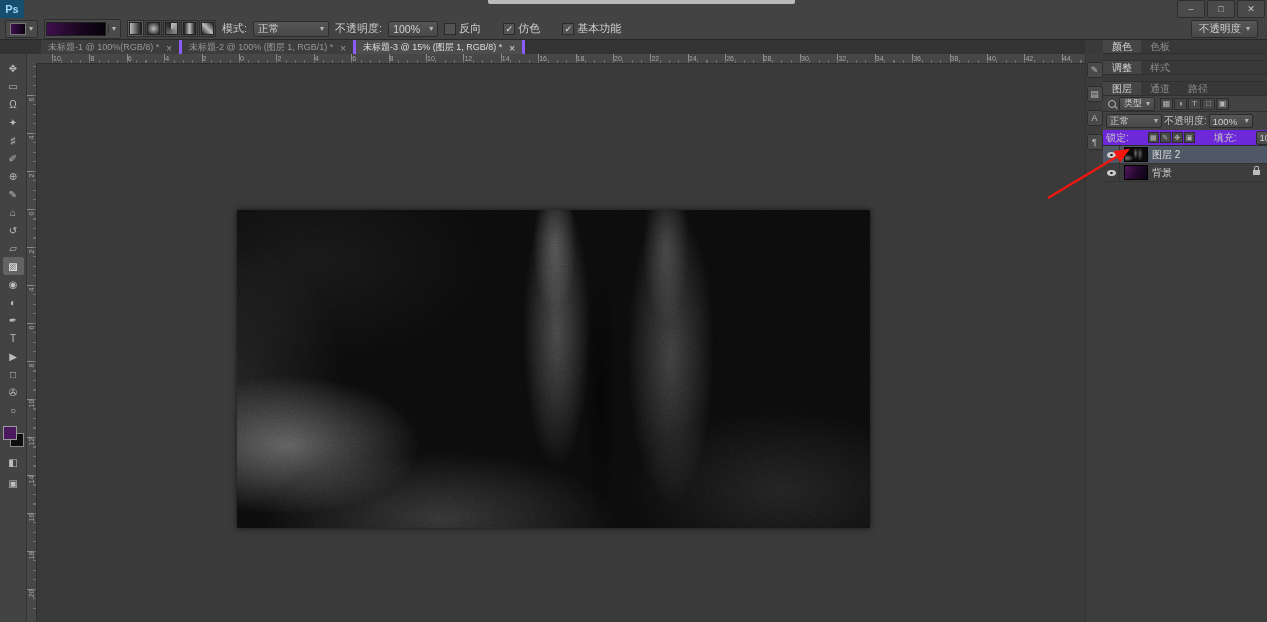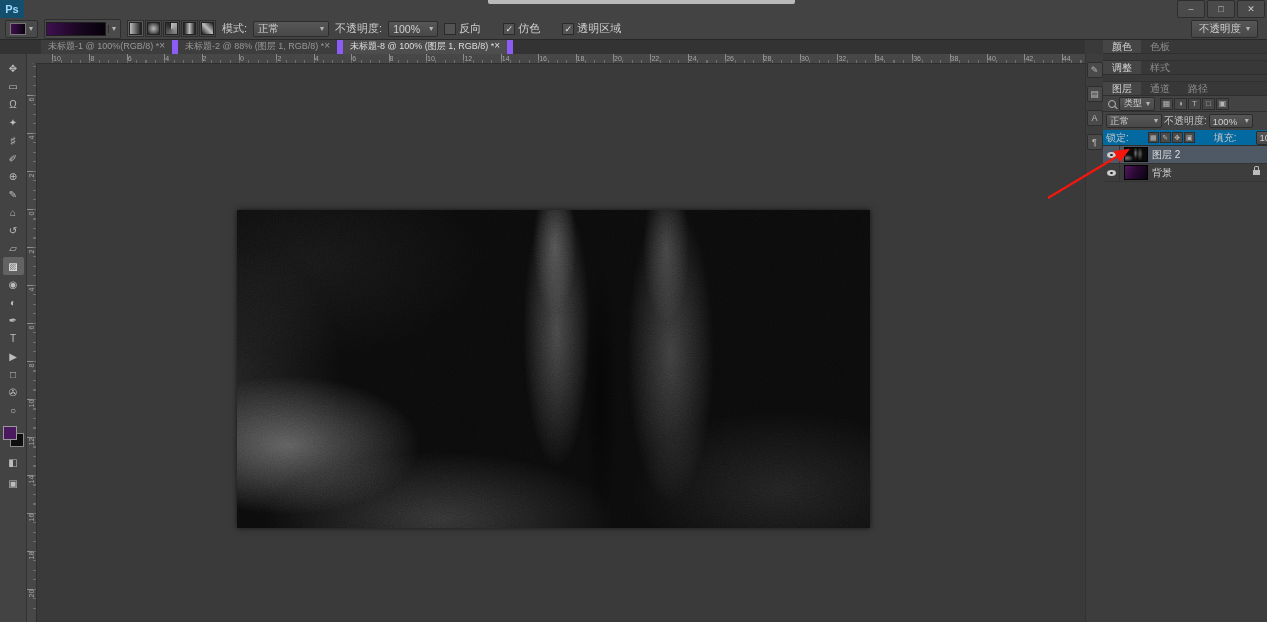--- a/index.html
+++ b/index.html
@@ -37,21 +37,21 @@
   .opt-label{color:#c9c9c9;white-space:nowrap}
   .select{display:inline-flex;align-items:center;justify-content:space-between;background:linear-gradient(#565656,#484848);border:1px solid #2c2c2c;border-radius:2px;height:16px;padding:0 4px;gap:4px;font-size:10.5px;box-sizing:border-box;white-space:nowrap}
   .select.modew{width:76px}
   .select.opw{width:50px}
   .check{display:flex;align-items:center;gap:3px}
   .check .box{width:10px;height:10px;background:#535353;border:1px solid #2a2a2a;font-size:9px;line-height:10px;text-align:center;color:#e6e6e6}
   .check .lbl{font-size:11px;color:#cfcfcf}
   .workspace{margin-left:auto;display:flex;align-items:center;gap:5px;background:linear-gradient(#565656,#484848);border:1px solid #2c2c2c;height:16px;padding:0 7px;border-radius:2px;font-size:10.5px;margin-right:4px}
   
   .tabbar{position:absolute;left:0;top:40px;width:1085px;height:14px;background:#333;display:flex;padding-left:41px;box-sizing:border-box;z-index:4}
-  .tab{display:flex;align-items:flex-start;background:#3d3d3d;border-right:6px solid #8b5cf6;padding:0 7px;font-size:9px;color:#979797;white-space:nowrap}
+  .tab{display:flex;align-items:flex-end;background:#3d3d3d;border-right:3px solid #8b5cf6;padding:0 7px;gap:7px;font-size:9px;color:#979797;white-space:nowrap}
   .tab.active{background:#4d4d4d;color:#dedede}
   .tab-close{font-size:10px;color:inherit}
   
   .toolbar{position:absolute;left:0;top:54px;width:27px;bottom:0;background:#434343;border-right:1px solid #333;z-index:5;display:flex;flex-direction:column;align-items:center;padding-top:5px;box-sizing:border-box}
   .tools{display:flex;flex-direction:column;align-items:center}
   .tool{width:21px;height:18px;display:flex;align-items:center;justify-content:center;font-size:10px;color:#bdbdbd}
   .tool.selected{background:#636363;border-radius:2px;color:#fff}
   .swatches{position:relative;width:24px;height:26px;margin-top:5px}
   .fg{position:absolute;left:2px;top:2px;width:12px;height:12px;background:#4b1a5e;border:1px solid #9a9a9a;z-index:2}
   .bg{position:absolute;left:9px;top:9px;width:12px;height:12px;background:#0e0e0e;border:1px solid #8a8a8a}
@@ -102,21 +102,21 @@
   .filter-row{height:15px;background:#434343;display:flex;align-items:center;gap:3px;padding:0 3px;border-bottom:1px solid #303030}
   .search-ico{width:6px;height:6px;border:1px solid #b5b5b5;border-radius:50%;position:relative;display:inline-block;margin-left:2px}
   .search-ico::after{content:"";position:absolute;width:4px;height:1px;background:#b5b5b5;transform:rotate(45deg);right:-3px;bottom:-1px}
   .kind-select{display:inline-flex;align-items:center;gap:4px;background:linear-gradient(#565656,#484848);border:1px solid #2c2c2c;height:12px;padding:0 4px;border-radius:2px;font-size:9px;color:#d0d0d0}
   .ficons{display:flex;margin-left:1px}
   .ficon{width:13px;height:12px;display:flex;align-items:center;justify-content:center;font-size:8px;color:#b5b5b5;background:#474747;border:1px solid #2d2d2d;margin-left:1px;box-sizing:border-box}
   .blend-row{height:18px;background:#434343;display:flex;align-items:center;gap:2px;padding:0 3px}
   .plabel{font-size:10px;color:#c4c4c4;white-space:nowrap}
   .select.blendsel{width:56px;height:14px;font-size:9.5px;padding:0 3px}
   .select.tinysel{width:44px;height:14px;font-size:9.5px;padding:0 3px}
-  .lock-row{height:15px;background:#0369a1;display:flex;align-items:center;gap:19px;padding:0 3px;border-bottom:1px solid #2f2f2f}
+  .lock-row{height:15px;background:#6d28d9;display:flex;align-items:center;gap:19px;padding:0 3px;border-bottom:1px solid #2f2f2f}
   .licons{display:flex;gap:1px}
   .licon{width:11px;height:11px;font-size:7px;color:#b5b5b5;display:flex;align-items:center;justify-content:center;background:#4a4a4a;border:1px solid #2d2d2d;box-sizing:border-box}
   .layers{display:flex;flex-direction:column}
   .layer-row{height:17px;display:flex;align-items:center;background:#3d3d3d;border-bottom:1px solid #343434}
   .layer-row.selected{background:#4f5966}
   .eye-cell{width:17px;height:100%;display:flex;align-items:center;justify-content:center;border-right:1px solid #343434;box-sizing:border-box}
   .eye-ico{width:9px;height:6px;border-radius:50%;background:radial-gradient(circle,#1e1e1e 1px,#cccccc 1.3px)}
   .thumb{width:24px;height:15px;margin:0 4px;border:1px solid #000;box-sizing:border-box;flex:none}
   [data-name="layer-row-layer-1"] .thumb{background:
       radial-gradient(ellipse 3px 8px at 48% 40%, rgba(200,200,200,.55), transparent 75%),
@@ -188,41 +188,41 @@
   <span class="check" style="background:none;border:none;width:auto;height:auto" data-name="reverse-checkbox">
       <span class="box" data-name="checkbox-box"></span>
       <span class="lbl" data-name="checkbox-label">反向</span>
     </span>
       <span class="check" style="background:none;border:none;width:auto;height:auto" data-name="dither-checkbox">
       <span class="box" data-name="checkbox-box">✓</span>
       <span class="lbl" data-name="checkbox-label">仿色</span>
     </span>
       <span class="check" style="background:none;border:none;width:auto;height:auto" data-name="transparency-checkbox">
       <span class="box" data-name="checkbox-box">✓</span>
-      <span class="lbl" data-name="checkbox-label">透明区域</span>
+      <span class="lbl" data-name="checkbox-label">基本功能</span>
     </span>
     </div>
   <div class="workspace" data-name="workspace-switcher">
     <span data-name="workspace-label">不透明度</span>
     <span class="caret" data-name="chevron-down-icon">▾</span>
   </div>
 </div>
 
 <div class="tabbar" data-name="document-tab-bar">
 
 <div class="tab" data-name="document-tab-untitled-1">
     <span class="tab-title" data-name="tab-title">未标题-1 @ 100%(RGB/8) *</span>
     <span class="tab-close" data-name="tab-close-icon">×</span>
   </div>
     <div class="tab" data-name="document-tab-untitled-2">
-    <span class="tab-title" data-name="tab-title">未标题-2 @ 88% (图层 1, RGB/8) *</span>
+    <span class="tab-title" data-name="tab-title">未标题-2 @ 100% (图层 1, RGB/1) *</span>
     <span class="tab-close" data-name="tab-close-icon">×</span>
   </div>
     <div class="tab active" data-name="document-tab-untitled-3">
-    <span class="tab-title" data-name="tab-title">未标题-8 @ 100% (图层 1, RGB/8) *</span>
+    <span class="tab-title" data-name="tab-title">未标题-3 @ 15% (图层 1, RGB/8) *</span>
     <span class="tab-close" data-name="tab-close-icon">×</span>
   </div>
   </div>
 
 <div class="pasteboard" data-name="pasteboard"></div>
 <div class="canvas" data-name="document-canvas">
   <svg class="grain" data-name="canvas-grain-texture">
     <filter id="noise">
         <feTurbulence type="fractalNoise" baseFrequency="0.9" numOctaves="2" stitchTiles="stitch"></feTurbulence>
         <feColorMatrix type="saturate" values="0"></feColorMatrix>

